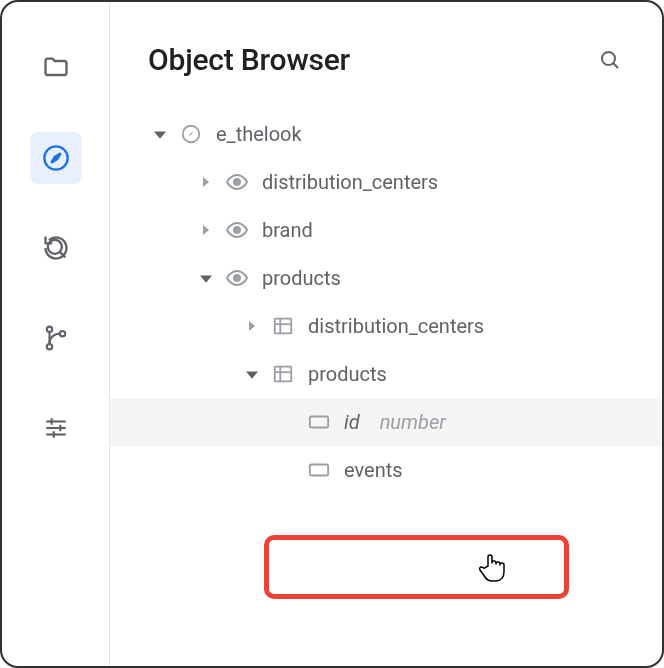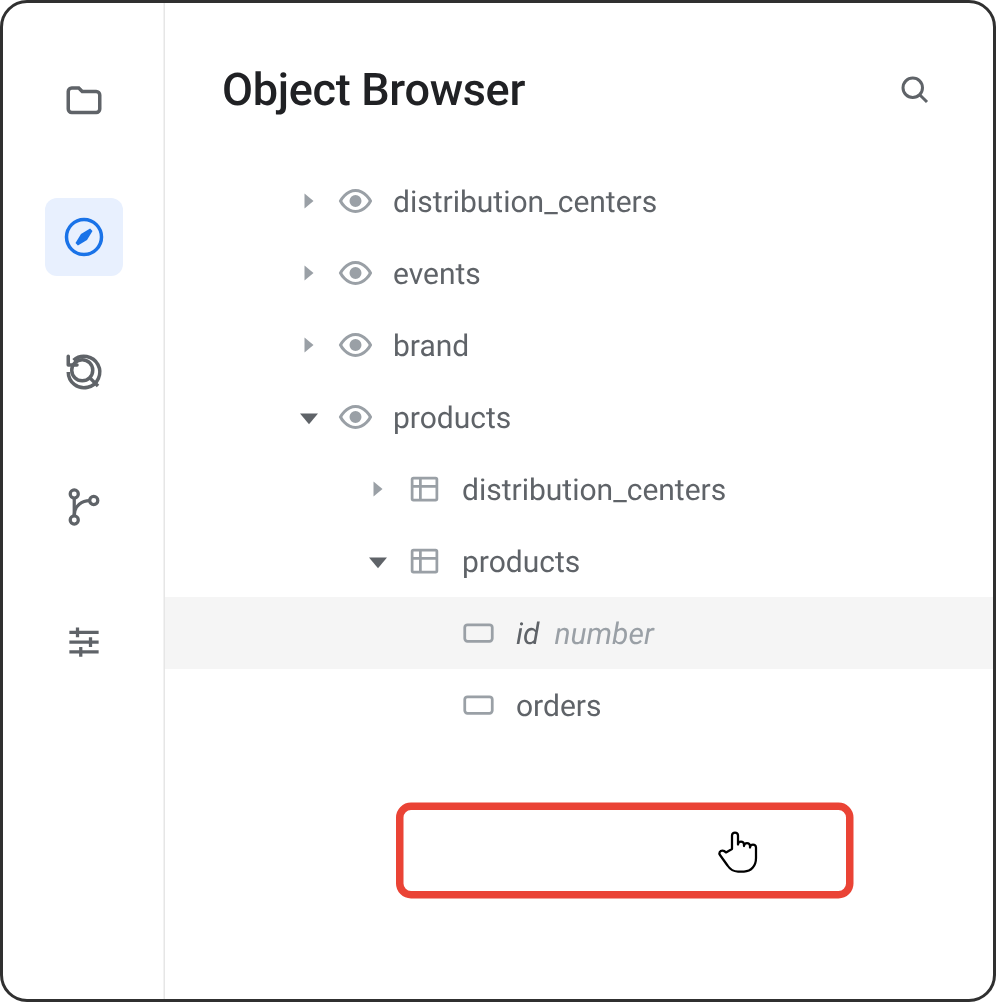--- a/index.html
+++ b/index.html
@@ -45,21 +45,20 @@
   }
   .rail-item svg { display: block; }
   .main {
     flex: 1;
     display: flex;
     flex-direction: column;
     padding: 0;
   }
   .header {
     display: flex;
-    align-items: center;
     padding: 40px 34px 12px 38px;
   }
   .title {
     font-size: 30px;
     font-weight: 500;
     letter-spacing: -0.2px;
     color: #202124;
     flex: 1;
   }
   .search-btn {
@@ -91,21 +90,21 @@
     margin-right: 10px;
   }
   .icon {
     width: 26px;
     display: flex;
     align-items: center;
     justify-content: center;
     margin-right: 12px;
   }
   .label { color: #5f6368; }
-  .type { color: #9aa0a6; margin-left: 10px; }
+  .type { color: #9aa0a6; margin-left: 20px; }
   .highlight-box {
     position: absolute;
     border: 5px solid #ea4335;
     border-radius: 10px;
     pointer-events: none;
   }
   .cursor-hand {
     position: absolute;
     pointer-events: none;
   }
@@ -163,50 +162,50 @@
         <div class="search-btn">
           <svg width="24" height="24" viewBox="0 0 24 24" fill="none" stroke="#5f6368" stroke-width="2">
               <circle cx="10.5" cy="10.5" r="6.5"></circle>
               <line x1="20" y1="20" x2="15.3" y2="15.3"></line>
             </svg>
         </div>
       </div>
 
       <div class="tree">
 
+        <div class="row" style="padding-left:42px">
+          <span class="arrow">
+            <svg width="12" height="12" viewBox="0 0 10 10">
+                <polygon points="0,3 10,3 5,9" fill="#5f6368"></polygon>
+              </svg>
+          </span>
+          <span class="icon">
+            <svg width="22" height="22" viewBox="0 0 24 24" fill="none" stroke="#9aa0a6" stroke-width="2">
+                <circle cx="12" cy="12" r="9"></circle>
+                <polygon stroke="none" points="15,9 12.5,12.5 9,15 11.5,11.5" fill="#9aa0a6"></polygon>
+              </svg>
+          </span>
+          <span class="label">e_thelook</span>
+        </div>
 
         <div class="row" style="padding-left:88px">
           <span class="arrow">
             <svg width="10" height="12" viewBox="0 0 10 10">
                 <polygon points="2,0 8,5 2,10" fill="#9aa0a6"></polygon>
               </svg>
           </span>
           <span class="icon">
             <svg width="24" height="24" viewBox="0 0 24 24" fill="none" stroke="#9aa0a6" stroke-width="2">
                 <path d="M2 12s3.5-7 10-7 10 7 10 7-3.5 7-10 7S2 12 2 12z"></path>
                 <circle cx="12" cy="12" r="3" fill="#9aa0a6"></circle>
               </svg>
           </span>
           <span class="label">distribution_centers</span>
         </div>
 
-        <div class="row" style="padding-left:88px">
-          <span class="arrow">
-            <svg width="10" height="12" viewBox="0 0 10 10">
-                <polygon points="2,0 8,5 2,10" fill="#9aa0a6"></polygon>
-              </svg>
-          </span>
-          <span class="icon">
-            <svg width="24" height="24" viewBox="0 0 24 24" fill="none" stroke="#9aa0a6" stroke-width="2">
-                <path d="M2 12s3.5-7 10-7 10 7 10 7-3.5 7-10 7S2 12 2 12z"></path>
-                <circle cx="12" cy="12" r="3" fill="#9aa0a6"></circle>
-              </svg>
-          </span>
-          <span class="label">events</span>
-        </div>
 
         <div class="row" style="padding-left:88px">
           <span class="arrow">
             <svg width="10" height="12" viewBox="0 0 10 10">
                 <polygon points="2,0 8,5 2,10" fill="#9aa0a6"></polygon>
               </svg>
           </span>
           <span class="icon">
             <svg width="24" height="24" viewBox="0 0 24 24" fill="none" stroke="#9aa0a6" stroke-width="2">
                 <path d="M2 12s3.5-7 10-7 10 7 10 7-3.5 7-10 7S2 12 2 12z"></path>
@@ -272,21 +271,21 @@
           <span class="label">id</span>
           <span class="type">number</span>
         </div>
 
         <div class="row" style="padding-left:196px">
           <span class="icon">
             <svg width="22" height="16" viewBox="0 0 24 16" fill="none" stroke="#9aa0a6" stroke-width="2">
                 <rect x="2" y="2" width="20" height="12" rx="2"></rect>
               </svg>
           </span>
-          <span class="label">orders</span>
+          <span class="label">events</span>
         </div>
 
       </div>
     </div>
   </div>
 
   <div class="highlight-box" style="left:262px; top:533px; width:305px; height:64px;"></div>
 
   <div class="cursor-hand" style="left:476px; top:550px;">
     <svg width="28" height="30" viewBox="0 0 28 30">

